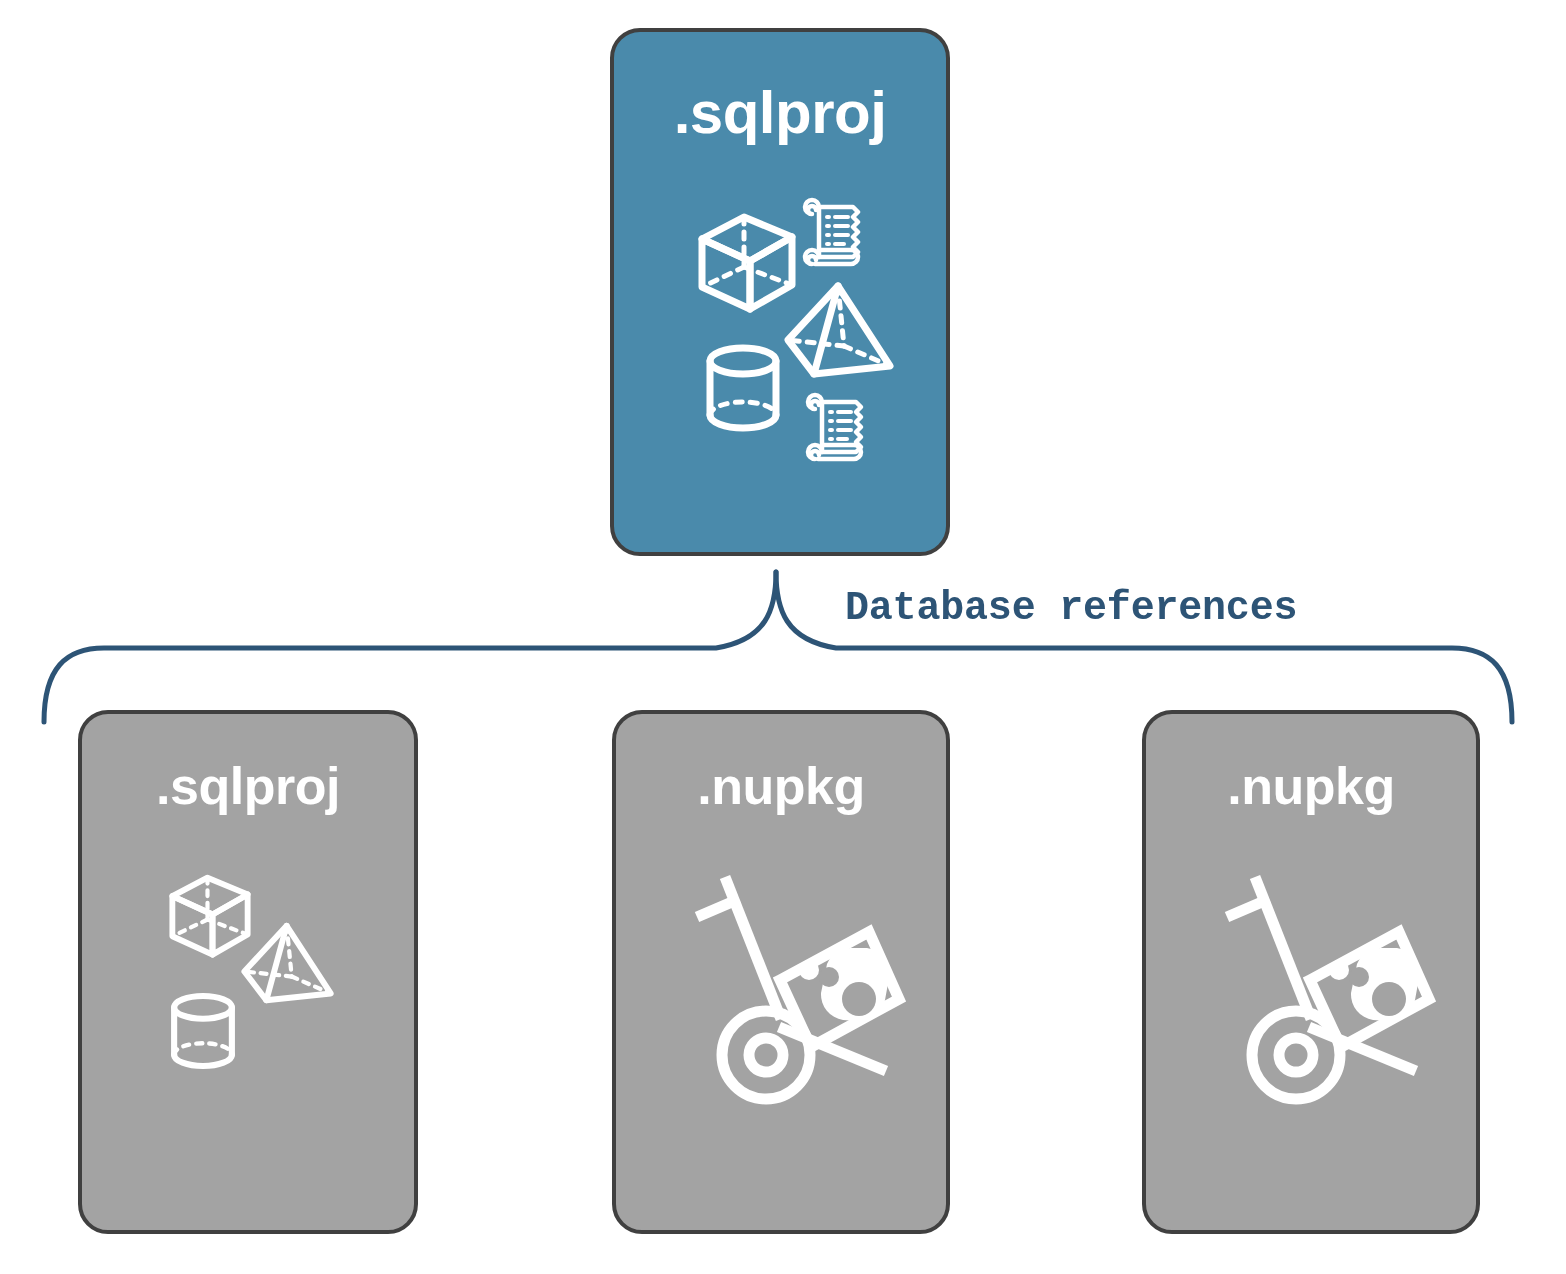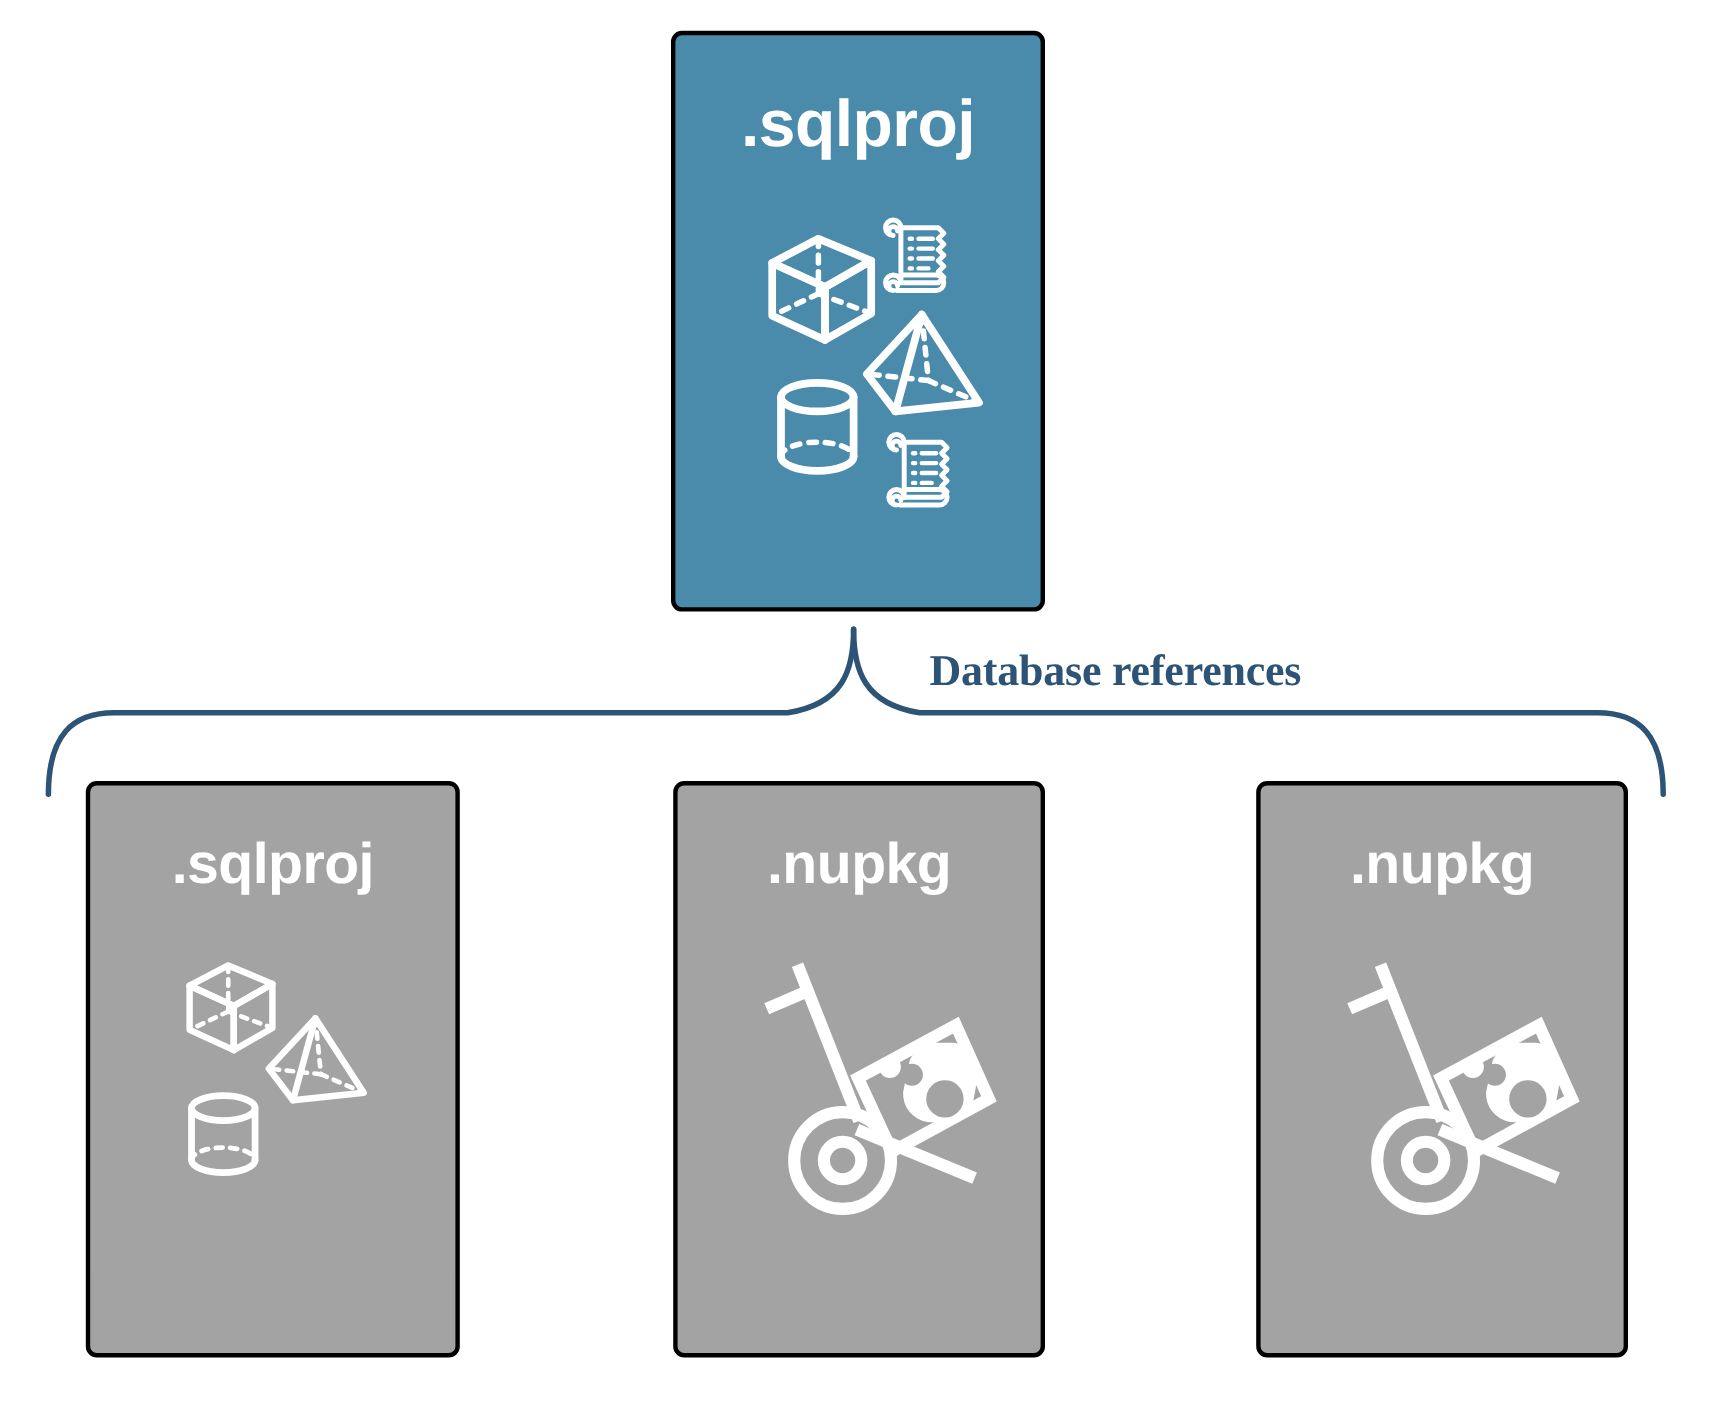--- a/index.html
+++ b/index.html
@@ -13,22 +13,22 @@
   #stage {
     position: relative;
     width: 1566px;
     height: 1274px;
     background: #ffffff;
     overflow: hidden;
   }
   .node {
     position: absolute;
     box-sizing: border-box;
-    border: 4px solid #000000;
-    border-radius: 10px;
+    border: 4px solid #404040;
+    border-radius: 30px;
     overflow: hidden;
   }
   .node.primary { background: #4a8aab; }
   .node.secondary { background: #a3a3a3; }
 
   .node-title {
     position: absolute;
     left: 0;
     right: 0;
     text-align: center;
@@ -56,21 +56,21 @@
     pointer-events: none;
   }
 
   .edge-label {
     position: absolute;
     left: 845px;
     top: 586px;
     font-size: 40px;
     font-weight: bold;
     color: #2d5476;
-    font-family: Liberation Serif, serif;
+    font-family: Liberation Mono, monospace;
     white-space: nowrap;
     letter-spacing: -0.2px;
   }
 </style>
 </head>
 <body>
 
 <div id="stage">
 
   <div class="node primary" id="node-root" style="left:610px; top:28px; width:340px; height:528px;">

